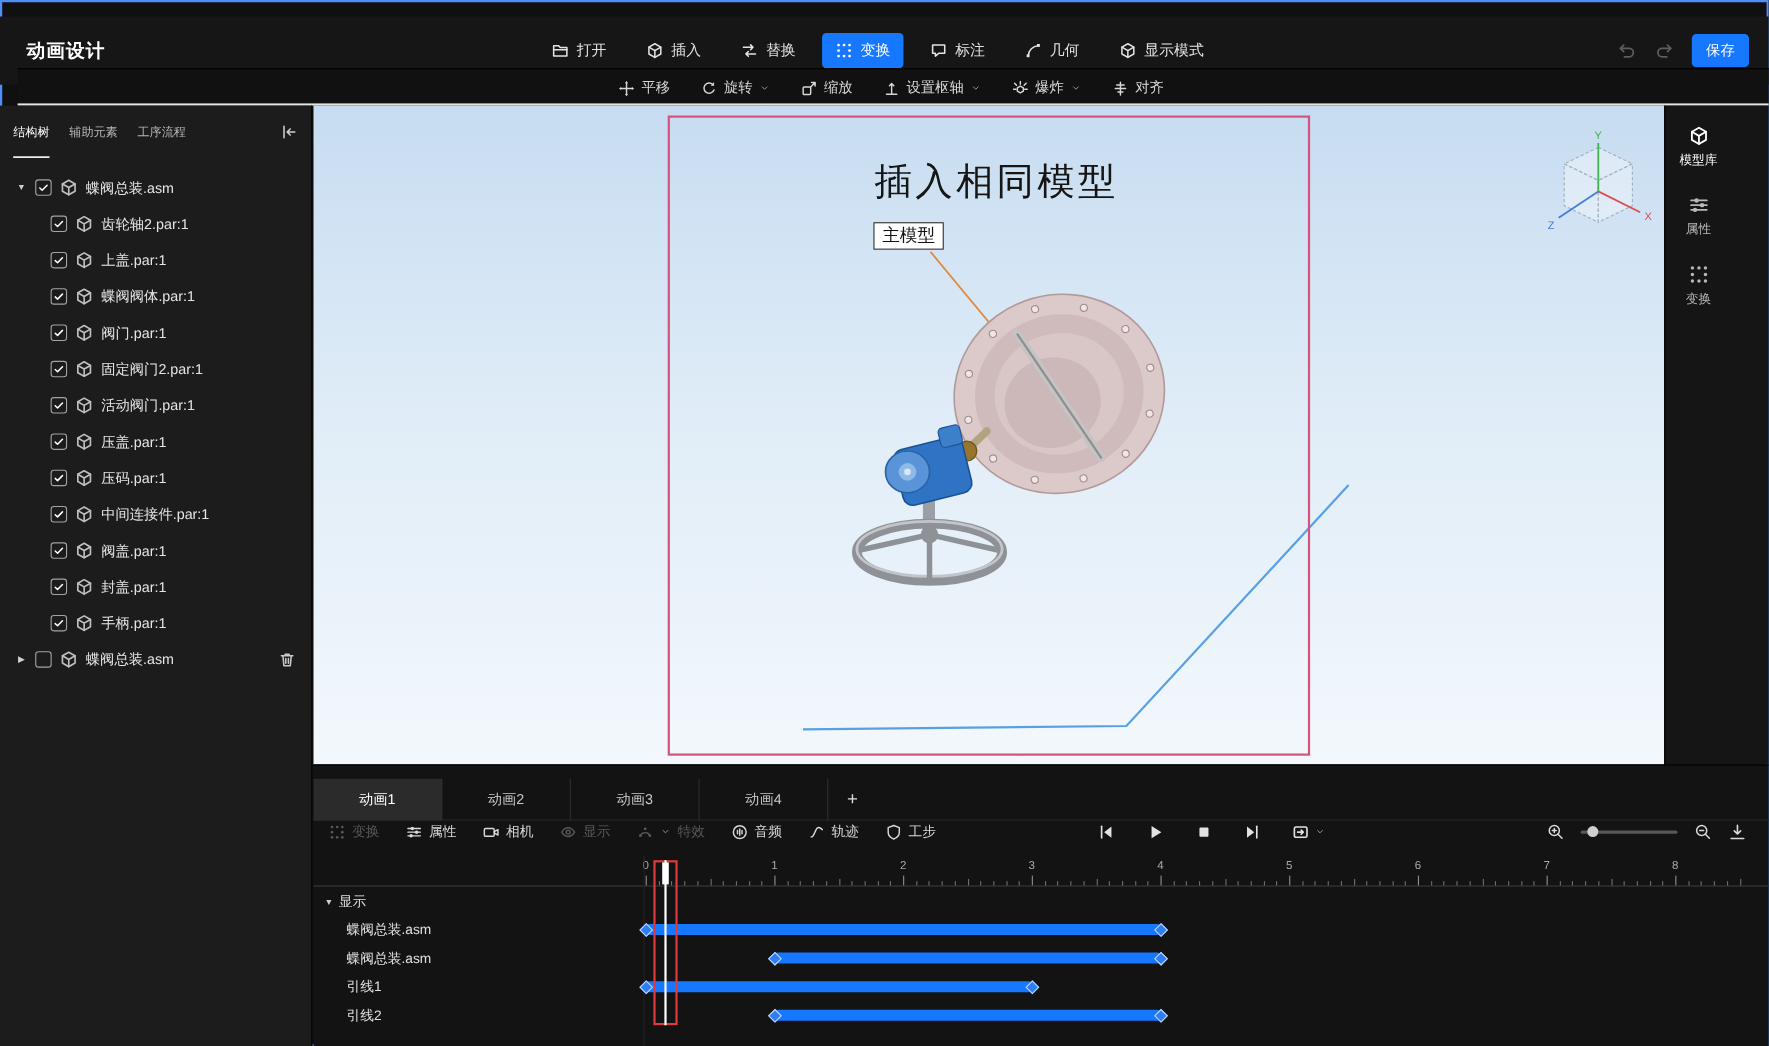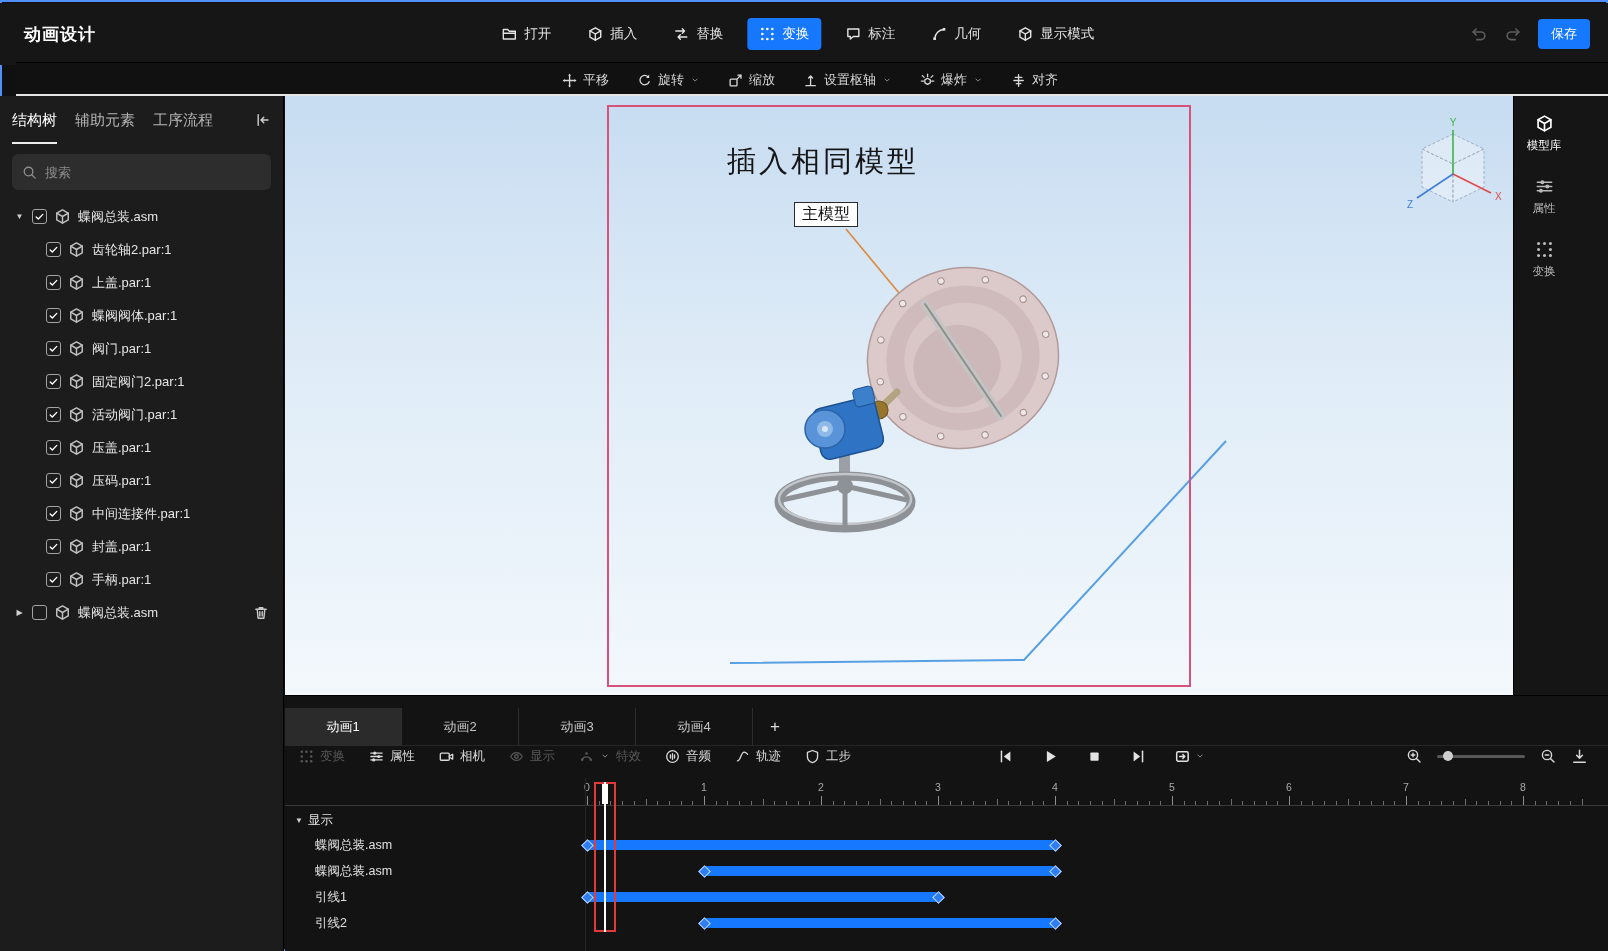--- a/index.html
+++ b/index.html
@@ -4,58 +4,58 @@
 <style>
   *{margin:0;padding:0;box-sizing:border-box}
   html,body{background:#000}
   body{width:1608px;height:951px;font-family:"Liberation Sans","DejaVu Sans",sans-serif}
   #app{position:relative;width:1608px;height:951px;background:#101010;overflow:hidden;box-shadow:inset 0 0 0 2px #4f8ff7}
   .ic{display:block}
   .ic path,.ic circle,.ic rect,.ic polygon{stroke:currentColor;fill:none;stroke-width:1.4;stroke-linecap:round;stroke-linejoin:round}
   .ic .f{fill:currentColor;stroke:none}
 
   
-  .topbar{position:absolute;left:0;top:3px;width:100%;height:62px;background:#161616}
+  .topbar{position:absolute;left:0;top:15px;width:100%;height:62px;background:#161616}
   .app-title{position:absolute;left:24px;top:0;height:62px;display:flex;align-items:center;font-size:17px;font-weight:bold;color:#fff;letter-spacing:1px}
   .tb-center{position:absolute;left:50%;top:0;height:62px;transform:translateX(-51%);display:flex;align-items:center;gap:12px}
   .tb-item{display:flex;align-items:center;gap:7px;color:#e3e3e3;font-size:13.5px;padding:7px 12px;border-radius:4px;cursor:pointer;white-space:nowrap}
   .tb-item.active{background:#1677ff;color:#fff}
   .tb-right{position:absolute;right:18px;top:0;height:62px;display:flex;align-items:center;gap:16px}
   .hist-btn{color:#5e5e5e}
   .save-btn{background:#1677ff;color:#fff;font-size:13px;padding:6px 13px;border-radius:4px;cursor:pointer}
 
   
   .toolbar2{position:absolute;top:62px;left:16px;width:100%;height:34px;background:#111;border-top:1px solid #000;border-bottom:2px solid #e5e5e5}
   .t2-items{position:absolute;left:50%;top:0;transform:translateX(-52%);height:34px;display:flex;align-items:center;gap:28px}
   .t2-item{display:flex;align-items:center;gap:6px;color:#d8d8d8;font-size:13px;white-space:nowrap;cursor:pointer}
   .caret{color:#9a9a9a}
 
   
   .sidebar{position:absolute;left:0;top:96px;width:284px;bottom:0;background:#1c1c1c;border-right:1px solid #000}
   .sb-tabs{height:48px;display:flex;align-items:center;padding:0 12px;gap:18px}
-  .sb-tab{color:#b5b5b5;font-size:15px;height:48px;display:flex;align-items:center;cursor:pointer}
+  .sb-tab{color:#b5b5b5;font-size:11px;height:48px;display:flex;align-items:center;cursor:pointer}
   .sb-tab.active{color:#fff;box-shadow:inset 0 -2px 0 #ededed}
   .sb-collapse{margin-left:auto;color:#cfcfcf;cursor:pointer}
   .search{margin:10px 12px 4px;height:36px;background:#2d2d2d;border-radius:6px;display:flex;align-items:center;padding:0 10px;gap:8px;color:#8f8f8f}
   .search input{background:transparent;border:0;outline:0;color:#ddd;font-size:13px;width:100%;font-family:inherit}
   .search input::placeholder{color:#8f8f8f}
   .tree{margin-top:10px}
   .trow{height:33px;display:flex;align-items:center;gap:7px;padding-left:14px;color:#e6e6e6;font-size:13px;cursor:pointer;white-space:nowrap}
   .trow.child{padding-left:46px}
   .tarrow{width:11px;font-size:8px;color:#d0d0d0;text-align:center;flex:none}
   .cbx{width:15px;height:15px;border:1.4px solid #a3a3a3;border-radius:3px;display:flex;align-items:center;justify-content:center;flex:none}
   .cbx svg{width:11px;height:11px;display:block}
   .cubeic{color:#c0c0c0;flex:none}
   .trash{margin-left:auto;margin-right:14px;color:#c9c9c9}
 
   
   .viewport{position:absolute;left:285px;top:96px;width:1228px;height:599px;background:linear-gradient(180deg,#c7dcf1 0%,#dfecf7 45%,#f3f8fc 100%)}
   .scene{position:absolute;left:0;top:0;width:1228px;height:599px}
   .slide-frame{position:absolute;left:322px;top:9px;width:584px;height:582px;border:2px solid #d6527b}
-  .slide-title{position:absolute;left:442px;top:46px;width:290px;text-align:left;font-family:"Liberation Serif","DejaVu Serif",serif;font-size:29px;color:#151515;letter-spacing:3px}
+  .slide-title{position:absolute;left:442px;top:46px;width:290px;text-align:right;font-family:"Liberation Serif","DejaVu Serif",serif;font-size:34px;color:#151515;letter-spacing:3px}
   .callout{position:absolute;left:509px;top:106px;background:#fff;border:1.5px solid #2b2b2b;padding:1px 7px;font-family:"Liberation Serif","DejaVu Serif",serif;font-size:16px;color:#111}
 
   
   .rpanel{position:absolute;left:1513px;top:96px;width:95px;height:599px;background:#151515;border-left:1px solid #000}
   .rp-col{position:absolute;left:4px;top:18px;display:flex;flex-direction:column;gap:24px}
   .rp-btn{display:flex;flex-direction:column;align-items:center;gap:5px;color:#b9b9b9;font-size:11.5px;width:52px;cursor:pointer}
   .rp-btn.active{color:#fff}
 
   
   .timeline{position:absolute;left:285px;top:695px;right:0;bottom:0;background:#131313;border-top:1px solid #000}
@@ -224,29 +224,20 @@
     <div class="sb-tabs" id="sb-tabs">
         <span class="sb-tab active">结构树</span>
         <span class="sb-tab">辅助元素</span>
         <span class="sb-tab">工序流程</span>
         <span class="sb-collapse">
           <svg class="ic" viewBox="0 0 16 16" style="width:16px;height:16px">
             <path d="M3.2 2.8v10.4M13 8H6.2M8.8 5.2 6 8l2.8 2.8"></path>
           </svg>
         </span>
       </div>
-    <div class="search">
-      <span id="search-ic">
-          <svg class="ic" viewBox="0 0 16 16" style="width:15px;height:15px">
-            <circle cx="7" cy="7" r="4.6"></circle>
-            <path d="M10.4 10.4 14 14"></path>
-          </svg>
-        </span>
-      <input placeholder="搜索" style="">
-    </div>
     <div class="tree" id="tree">
         <div class="trow">
           <span class="tarrow">▼</span>
           <span class="cbx">
             <svg viewBox="0 0 16 16">
               <path d="M3.2 8.6 6.3 11.5 12.8 4.9" fill="none" stroke="#fff" stroke-width="2" stroke-linecap="round" stroke-linejoin="round"></path>
             </svg>
           </span>
           <span class="cubeic">
             <svg class="ic" viewBox="0 0 16 16" style="width:17px;height:17px">
@@ -374,20 +365,34 @@
               <path d="M3.2 8.6 6.3 11.5 12.8 4.9" fill="none" stroke="#fff" stroke-width="2" stroke-linecap="round" stroke-linejoin="round"></path>
             </svg>
           </span>
           <span class="cubeic">
             <svg class="ic" viewBox="0 0 16 16" style="width:17px;height:17px">
               <path d="M8 1.8 13.4 4.9v6.2L8 14.2 2.6 11.1V4.9z"></path>
               <path d="M2.6 4.9 8 8l5.4-3.1M8 8v6.2"></path>
             </svg>
           </span>
           <span>中间连接件.par:1</span>
+        </div>
+        <div class="trow child">
+          <span class="cbx">
+            <svg viewBox="0 0 16 16">
+              <path d="M3.2 8.6 6.3 11.5 12.8 4.9" fill="none" stroke="#fff" stroke-width="2" stroke-linecap="round" stroke-linejoin="round"></path>
+            </svg>
+          </span>
+          <span class="cubeic">
+            <svg class="ic" viewBox="0 0 16 16" style="width:17px;height:17px">
+              <path d="M8 1.8 13.4 4.9v6.2L8 14.2 2.6 11.1V4.9z"></path>
+              <path d="M2.6 4.9 8 8l5.4-3.1M8 8v6.2"></path>
+            </svg>
+          </span>
+          <span>阀盖.par:1</span>
         </div>
         <div class="trow child">
           <span class="cbx">
             <svg viewBox="0 0 16 16">
               <path d="M3.2 8.6 6.3 11.5 12.8 4.9" fill="none" stroke="#fff" stroke-width="2" stroke-linecap="round" stroke-linejoin="round"></path>
             </svg>
           </span>
           <span class="cubeic">
             <svg class="ic" viewBox="0 0 16 16" style="width:17px;height:17px">
               <path d="M8 1.8 13.4 4.9v6.2L8 14.2 2.6 11.1V4.9z"></path>

